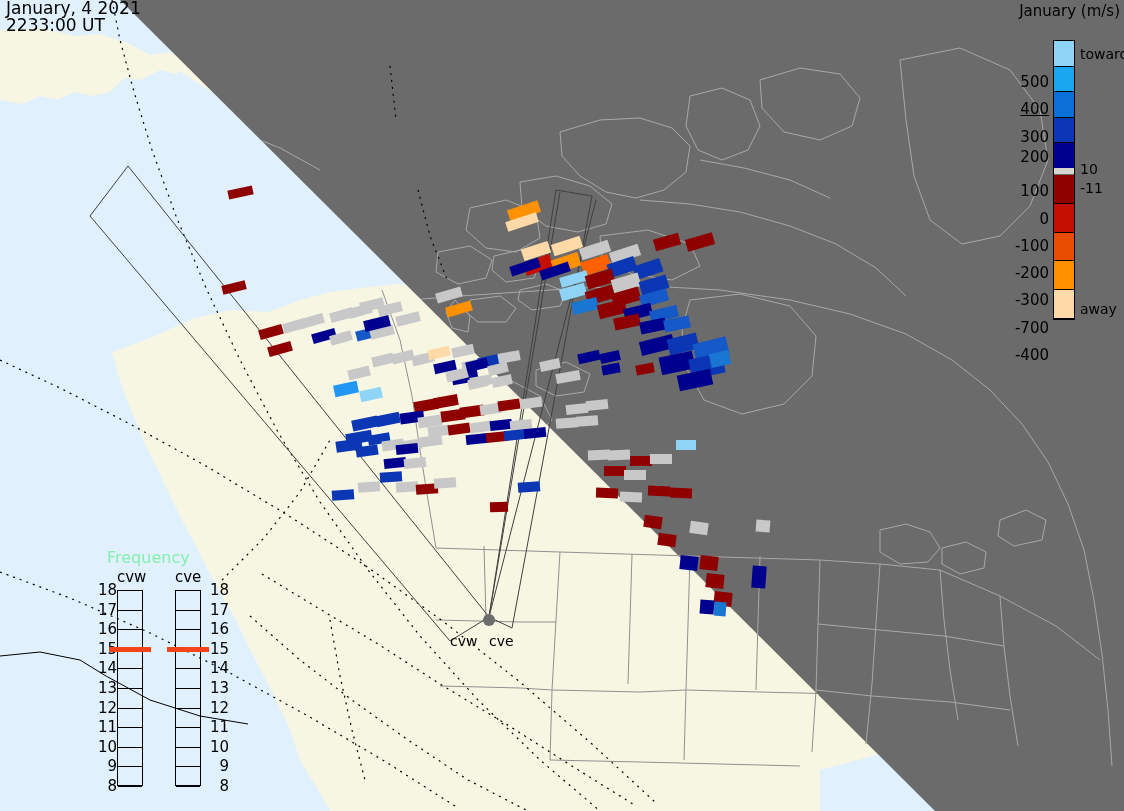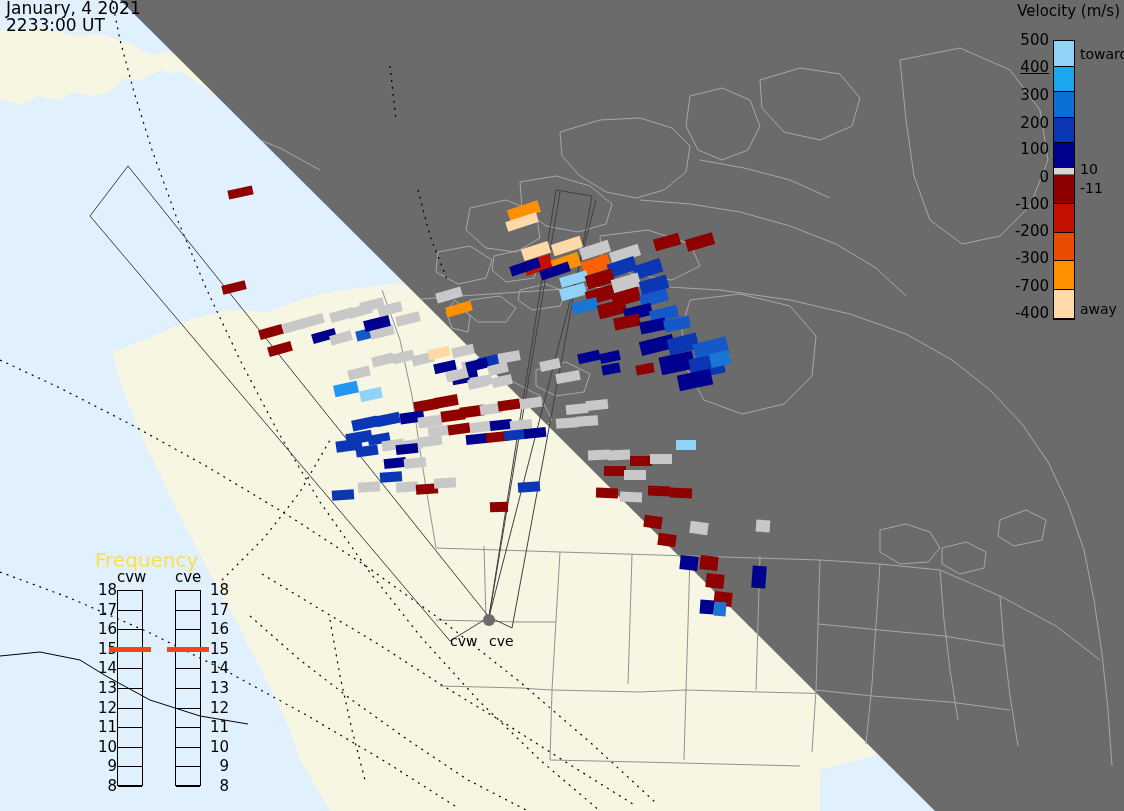--- a/index.html
+++ b/index.html
@@ -7,26 +7,26 @@
         font-family:"DejaVu Sans","Liberation Sans",sans-serif;background:#6b6b6b;}
   #map{position:absolute;left:0;top:0;width:1124px;height:811px;}
   .ttl{position:absolute;left:6px;font-size:17px;color:#000;white-space:nowrap;letter-spacing:0px;}
   #t1{top:-2px;} #t2{top:15px;}
 
   
   #cb{position:absolute;left:1053px;top:40px;width:22px;height:280px;border:1px solid #000;box-sizing:border-box;}
   .cbseg{position:absolute;left:0;width:100%;box-sizing:border-box;border-bottom:1px solid #000;}
   #cbzero{position:absolute;left:1053px;width:22px;height:6px;top:168px;background:#d8d6d0;border-left:1px solid #000;border-right:1px solid #000;box-sizing:border-box;}
   #cbtitle{position:absolute;right:4px;top:2px;font-size:15px;color:#000;white-space:nowrap;}
-  .cbtickwrap{position:absolute;width:52px;text-align:right;left:997px;font-size:15px;color:#000;}
+  .cbtickwrap{position:absolute;width:52px;text-align:right;left:997px;font-size:15px;color:#000;margin-top:42px;}
   .cbside{position:absolute;left:1080px;font-size:14px;color:#000;white-space:nowrap;}
 
   
   #freq{position:absolute;left:95px;top:548px;width:160px;height:240px;}
-  #freqtitle{position:absolute;left:0;top:0px;font-size:20px;color:#fde047;white-space:nowrap;}
+  #freqtitle{position:absolute;left:12px;top:0px;font-size:16px;color:#86efac;white-space:nowrap;}
   .fqhead{position:absolute;top:20px;font-size:15px;color:#000;}
   .fqbar{position:absolute;top:42px;width:26px;height:196px;border:1px solid #000;box-sizing:border-box;background:transparent;}
   .fqcell{position:absolute;left:0;width:100%;border-bottom:1px solid #000;box-sizing:border-box;}
   .fqlab{position:absolute;font-size:15px;color:#000;width:24px;text-align:right;}
   .fqmark{position:absolute;height:5px;background:#f3441a;}
 
   
   .sitelab{position:absolute;font-size:14px;color:#000;white-space:nowrap;}
 </style>
 </head>
@@ -327,39 +327,39 @@
         <rect x="468" y="378" width="20" height="10" fill="#c8c8c8" transform="rotate(-12,478,383)"></rect>
         <rect x="492" y="376" width="20" height="10" fill="#c8c8c8" transform="rotate(-12,502,381)"></rect>
       </g>
 
     <circle cx="489" cy="620" r="6" fill="#6b6b6b"></circle>
   </svg>
 
   <div class="ttl" id="t1">January, 4 2021</div>
   <div class="ttl" id="t2">2233:00 UT</div>
 
-  <div id="cbtitle">Velocity (m/s)</div>
+  <div id="cbtitle">January (m/s)</div>
   <div id="cb">
       <div class="cbseg" style="top: 0px; height: 25.6px; background: rgb(143, 212, 247);"></div>
       <div class="cbseg" style="top: 25.6px; height: 25.6px; background: rgb(27, 167, 240);"></div>
       <div class="cbseg" style="top: 51.2px; height: 25.6px; background: rgb(11, 111, 216);"></div>
       <div class="cbseg" style="top: 76.8px; height: 25.6px; background: rgb(11, 54, 180);"></div>
       <div class="cbseg" style="top: 102.4px; height: 25.6px; background: rgb(0, 0, 143);"></div>
       <div class="cbseg" style="top: 134px; height: 28.8px; background: rgb(143, 0, 0);"></div>
       <div class="cbseg" style="top: 162.8px; height: 28.8px; background: rgb(196, 16, 0);"></div>
       <div class="cbseg" style="top: 191.6px; height: 28.8px; background: rgb(232, 76, 0);"></div>
       <div class="cbseg" style="top: 220.4px; height: 28.8px; background: rgb(255, 144, 0);"></div>
       <div class="cbseg" style="top: 249.2px; height: 28.8px; background: rgb(255, 217, 168);"></div>
     </div>
   <div id="cbzero"></div>
   <div id="cbticks">
       <div class="cbtickwrap" style="top: 31px;">500</div>
       <div class="cbtickwrap" style="top: 58.3px; text-decoration: underline;">400</div>
       <div class="cbtickwrap" style="top: 85.6px;">300</div>
-      <div class="cbtickwrap" style="top: 114px;">200</div>
+      <div class="cbtickwrap" style="top: 106px;">200</div>
       <div class="cbtickwrap" style="top: 140.2px;">100</div>
       <div class="cbtickwrap" style="top: 167.5px;">0</div>
       <div class="cbtickwrap" style="top: 194.8px;">-100</div>
       <div class="cbtickwrap" style="top: 222.1px;">-200</div>
       <div class="cbtickwrap" style="top: 249.4px;">-300</div>
       <div class="cbtickwrap" style="top: 276.7px;">-700</div>
       <div class="cbtickwrap" style="top: 304px;">-400</div>
     </div>
   <div class="cbside" style="top:46px;">toward</div>
   <div class="cbside" style="top:161px;">10</div>

